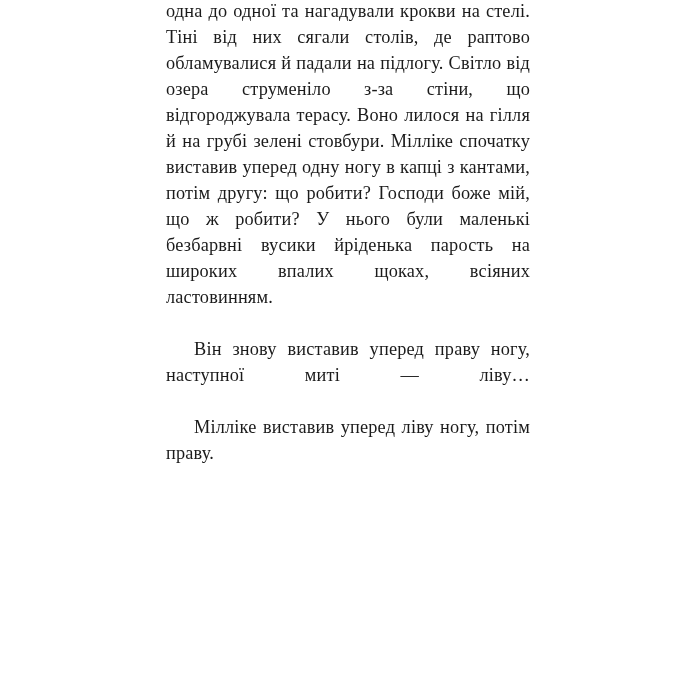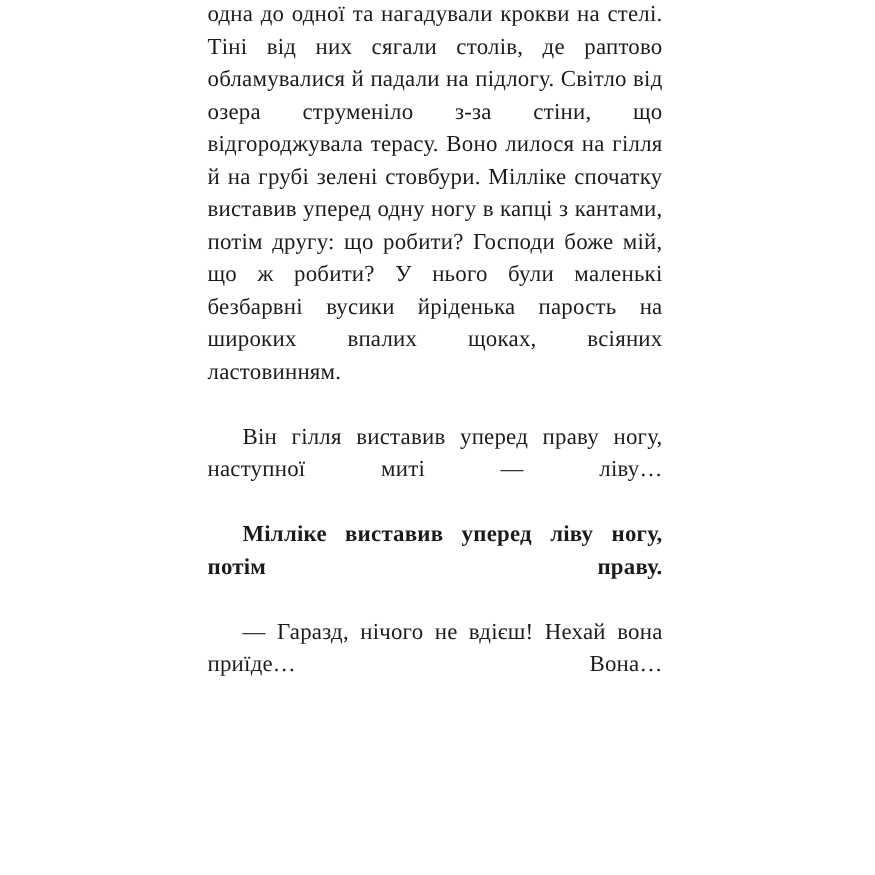--- a/index.html
+++ b/index.html
@@ -62,21 +62,20 @@
   }
 </style>
 </head>
 <body style="background: rgb(255, 255, 255);">
 
 <div id="page" style="background: rgb(255, 255, 255);">
   <div id="text-column" style="color: rgb(27, 27, 27); left: 166px; width: 364px; line-height: 26px;">
 
     <p class="para continuation">одна до одної та нагадували крокви на стелі. Тіні від них сягали столів, де раптово обламувалися й падали на підлогу. Світло від озера струменіло з-за стіни, що відгороджувала терасу. Воно лилося на гілля й на грубі зелені стовбури. Мілліке спочатку виставив уперед одну ногу в капці з кантами, потім другу: що робити? Господи боже мій, що ж робити? У нього були маленькі безбарвні вусики йріденька парость на широких впалих щоках, всіяних ластовинням.</p>
 
-    <p class="para" style="text-indent: 28px;">Він гілля виставив уперед праву ногу, наступної миті — ліву…</p>
+    <p class="para" style="text-indent: 28px;">Він знову виставив уперед праву ногу, наступної миті — ліву…</p>
 
 
-    <p class="para" style="text-indent: 28px; font-weight: bold;">Мілліке виставив уперед ліву ногу, потім праву.</p>
+    <p class="para" style="text-indent: 28px;">Мілліке виставив уперед ліву ногу, потім праву.</p>
 
-    <p class="para" style="text-indent: 28px;">— Гаразд, нічого не вдієш! Нехай вона приїде… Вона…</p>
 
   </div>
 </div>
 
 </body></html>

